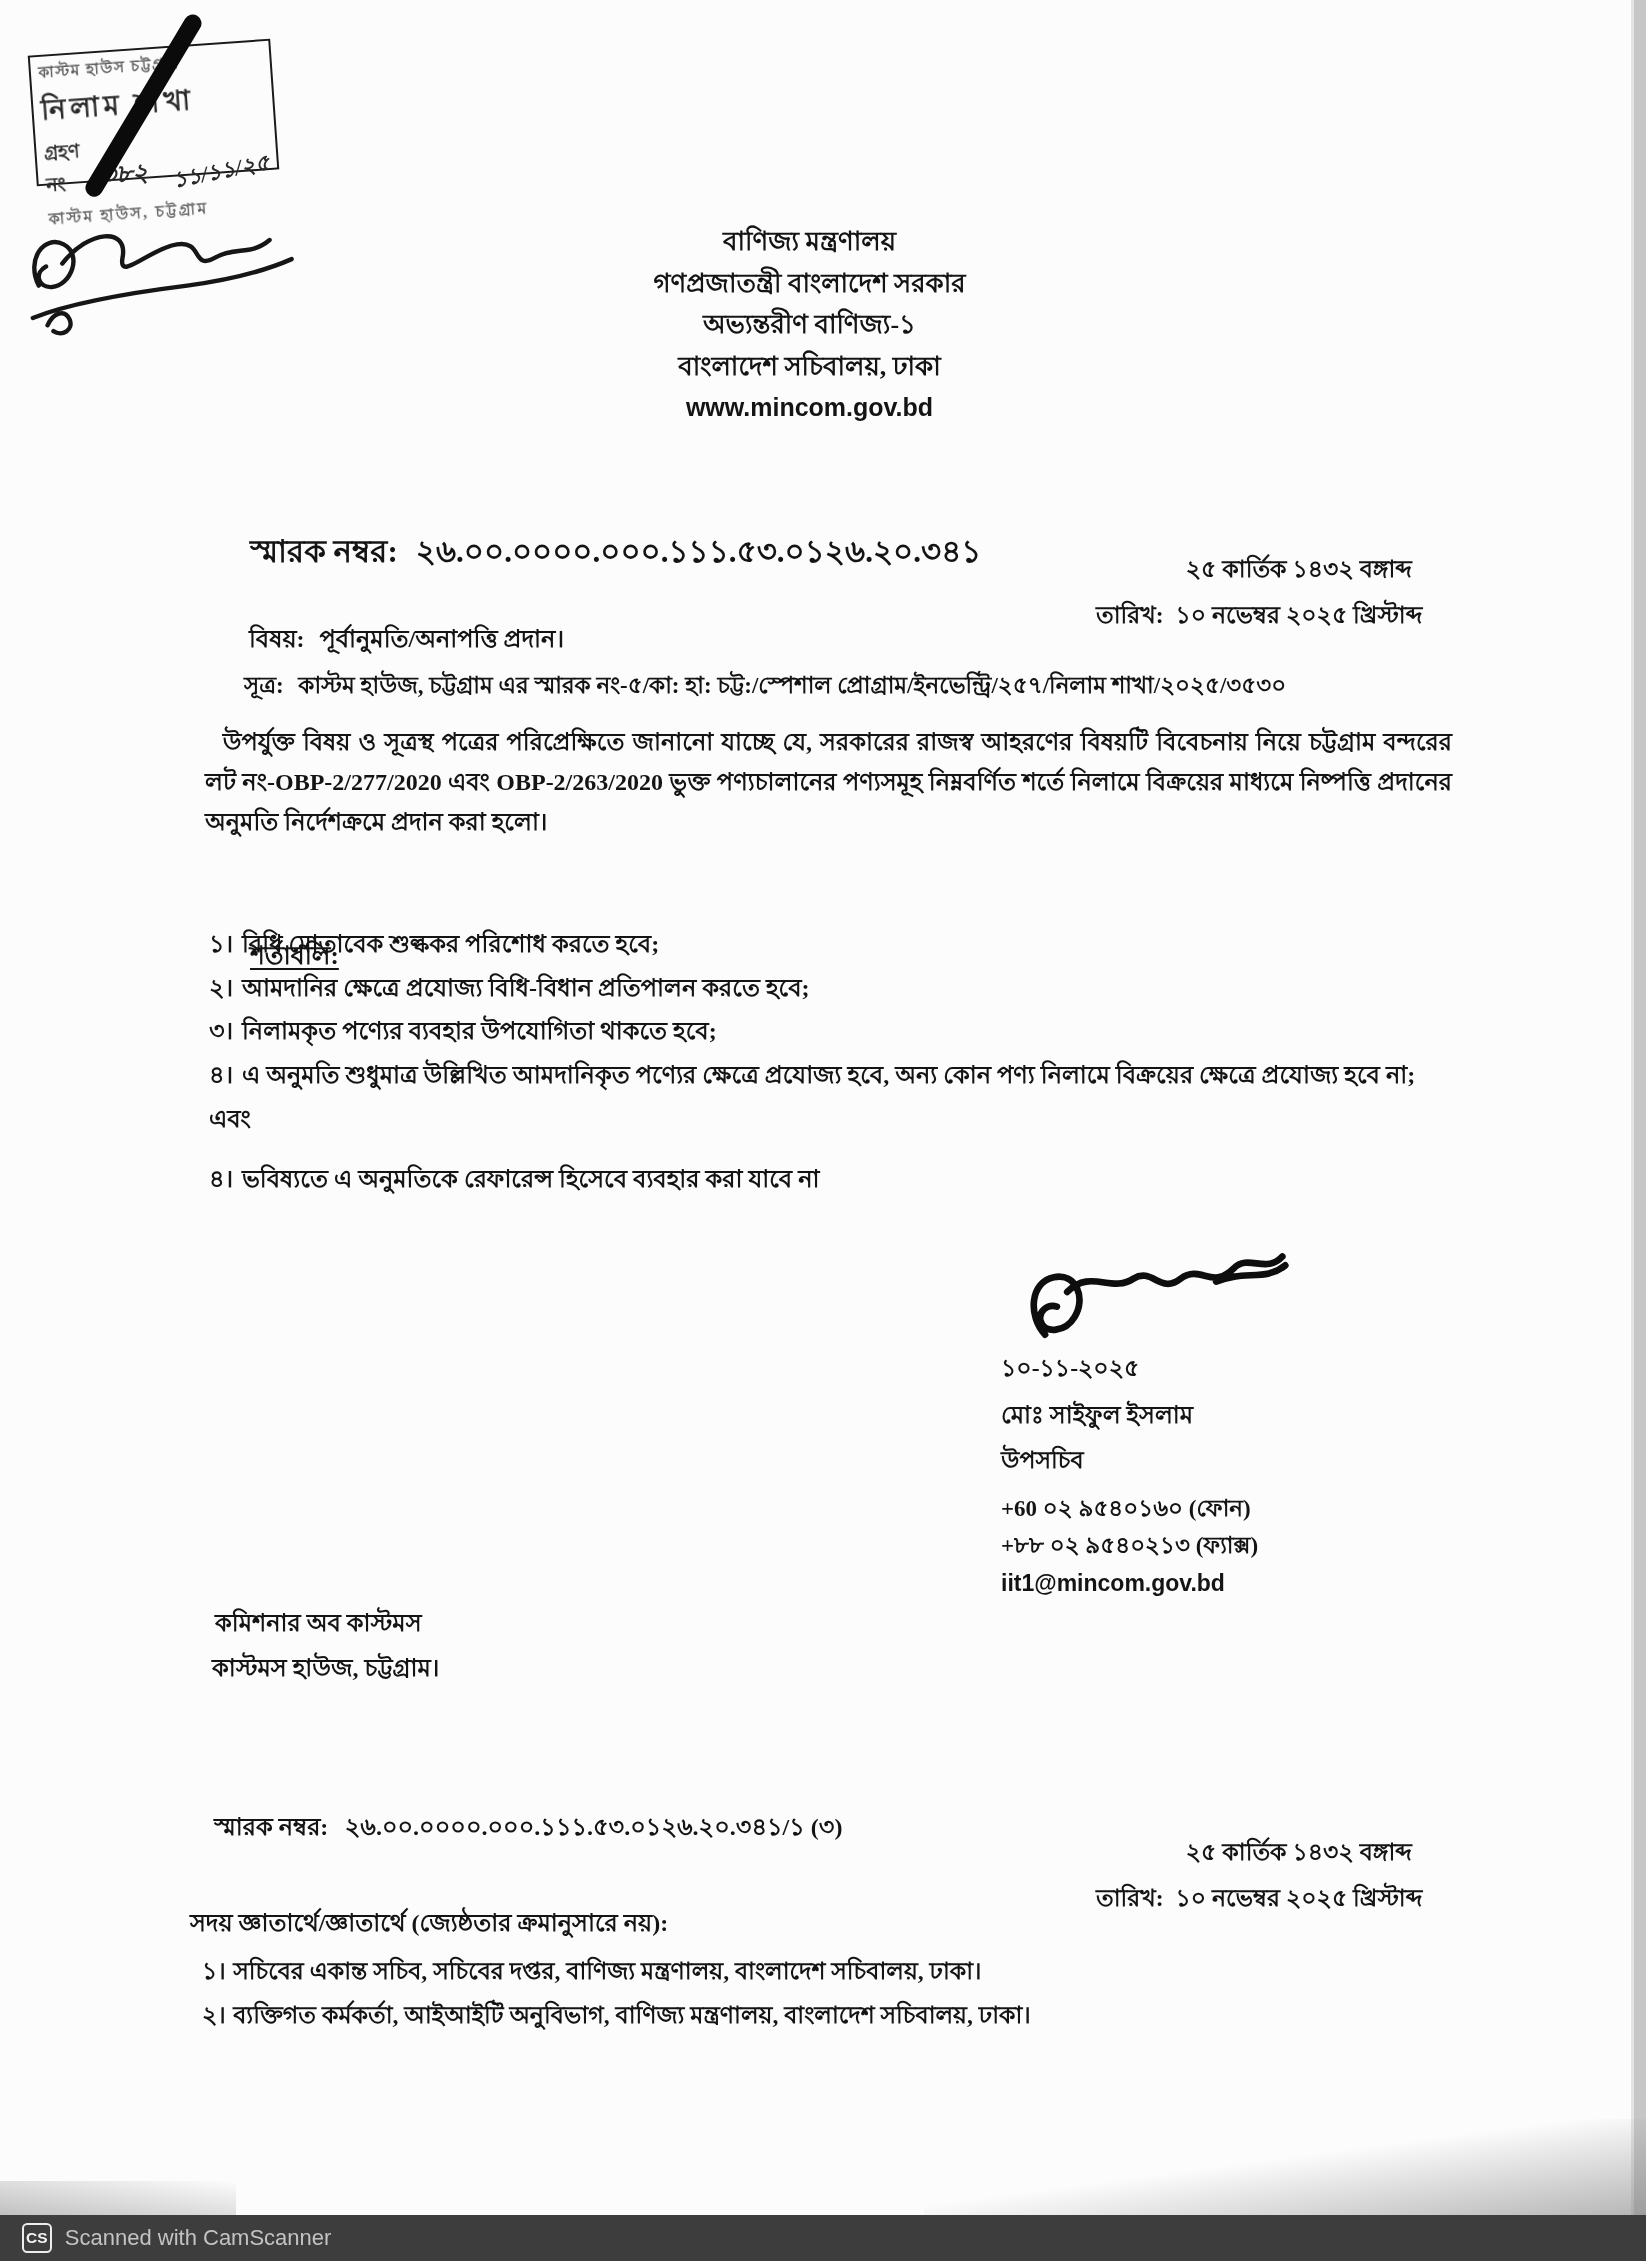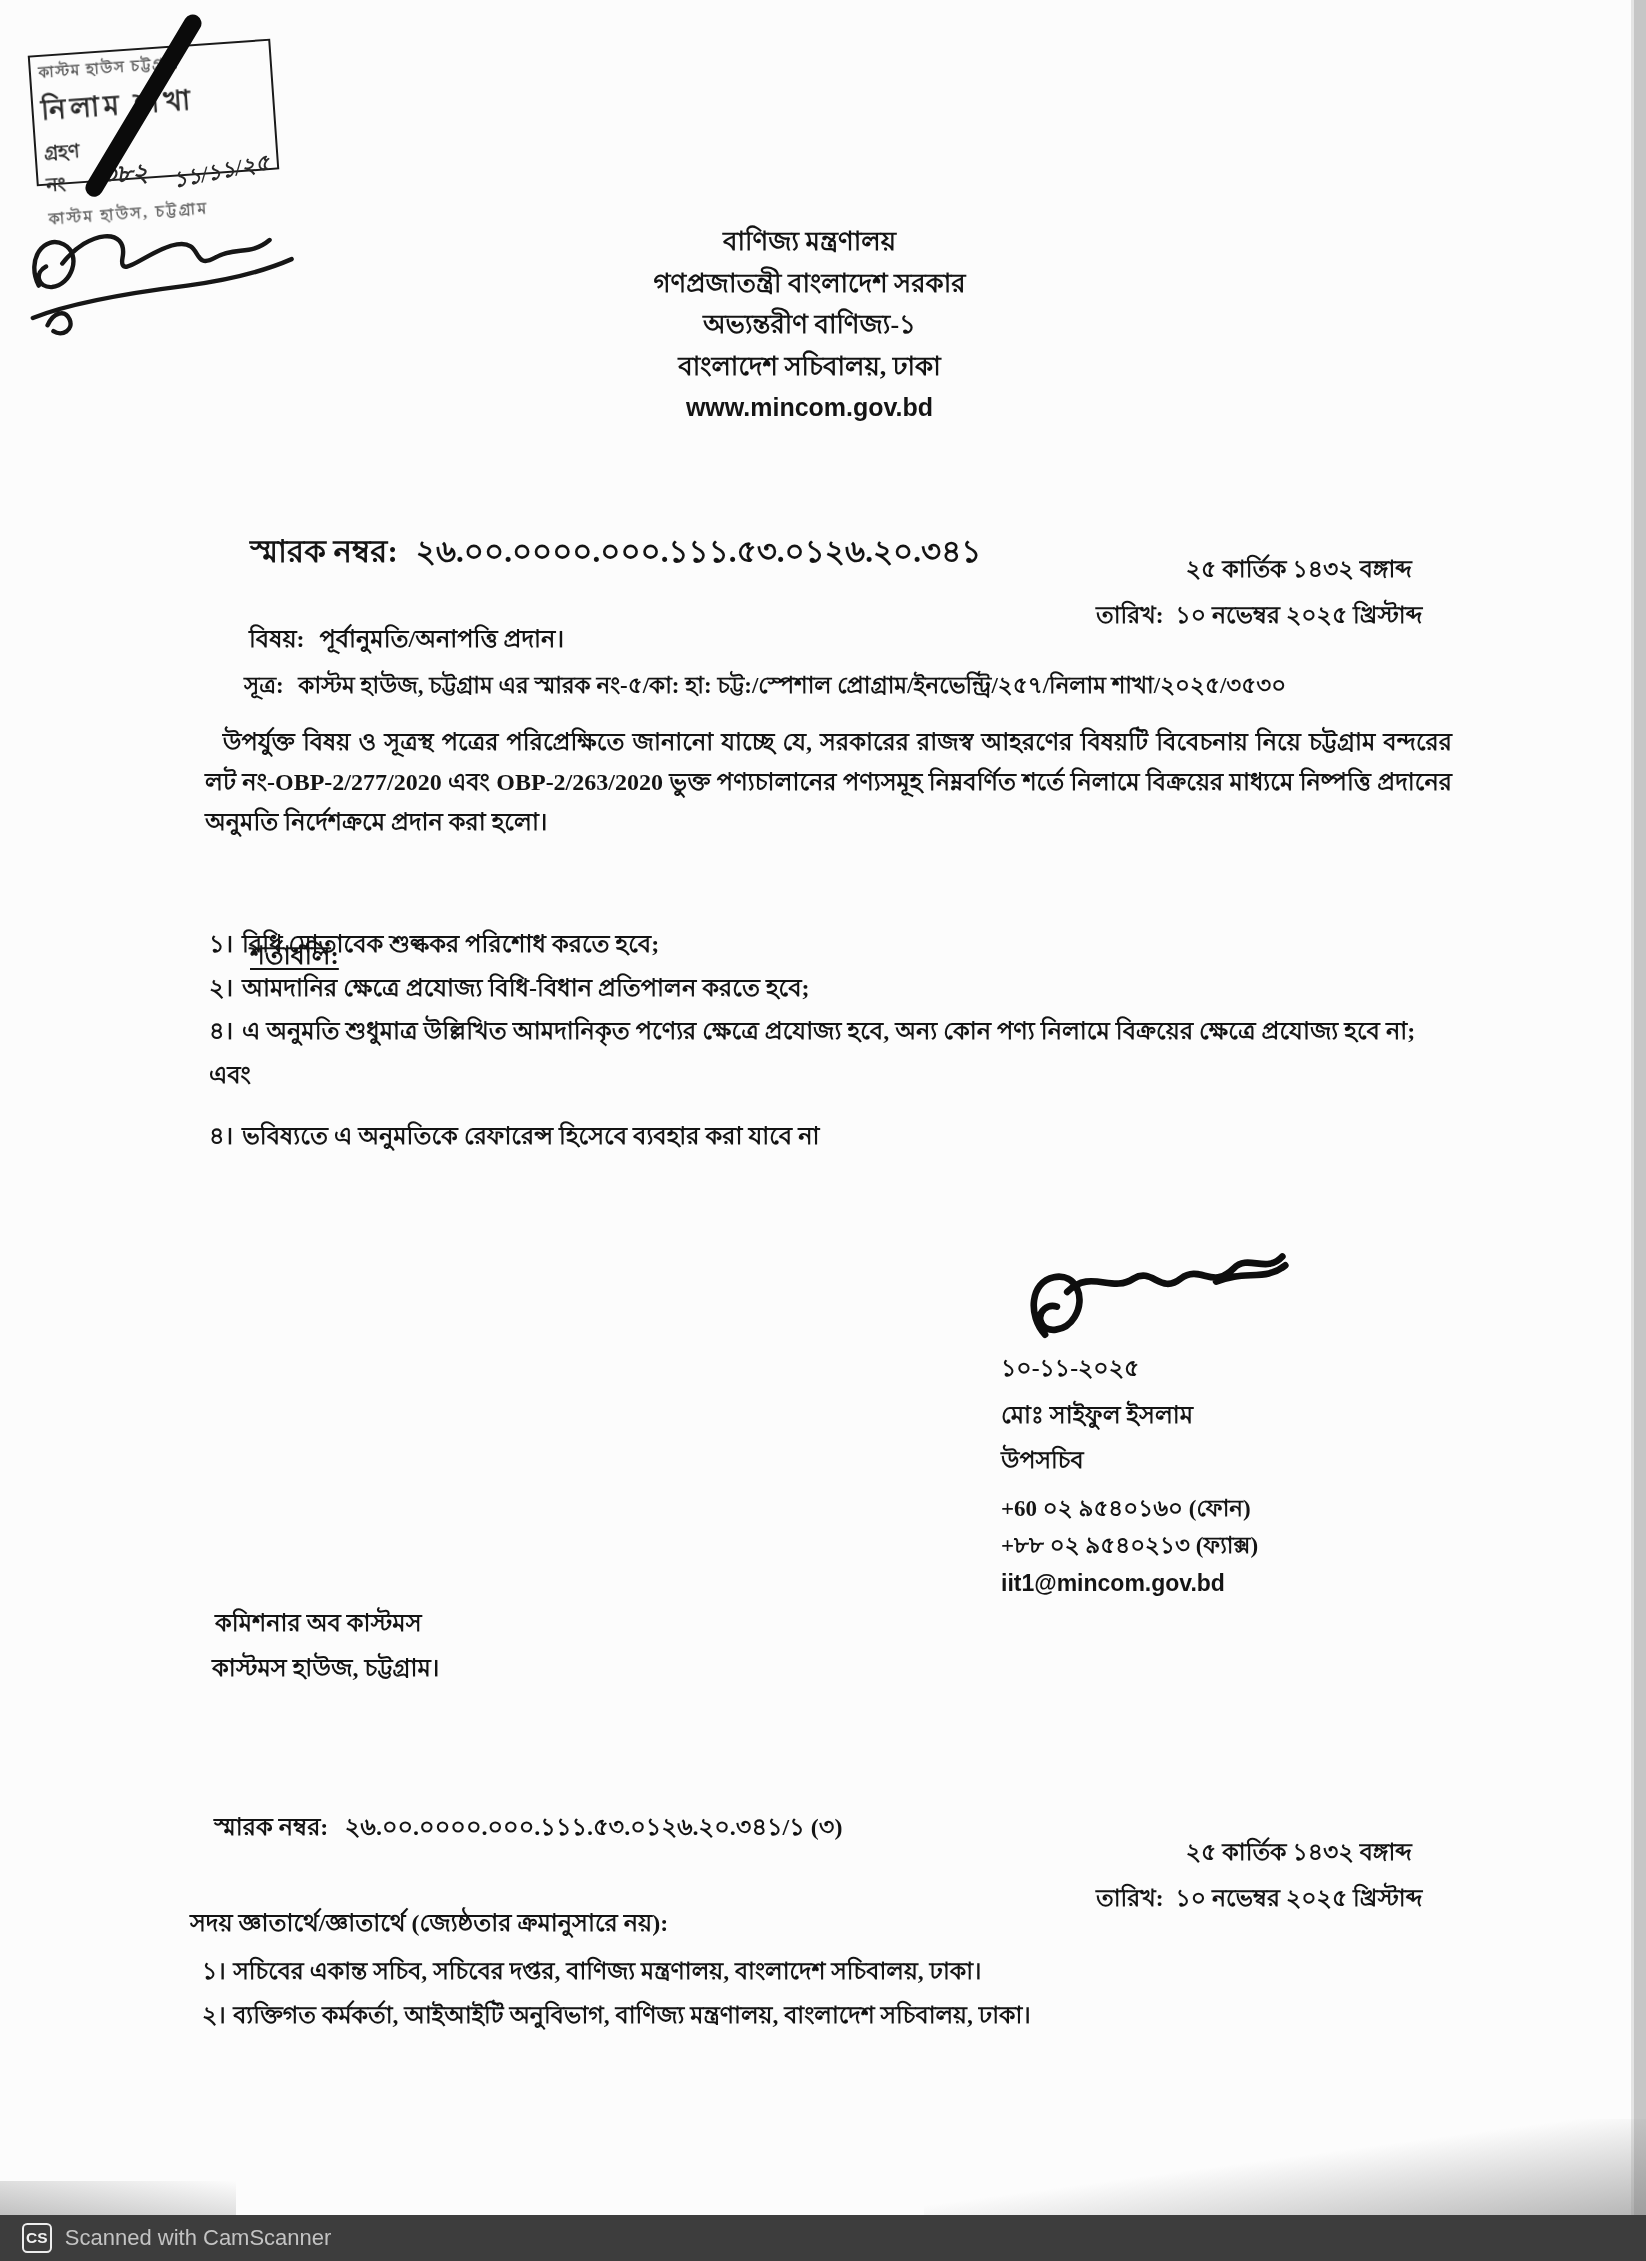--- a/index.html
+++ b/index.html
@@ -141,20 +141,23 @@
 
   <div class="abs bodypara">উপর্যুক্ত বিষয় ও সূত্রস্থ পত্রের পরিপ্রেক্ষিতে জানানো যাচ্ছে যে, সরকারের রাজস্ব আহরণের বিষয়টি বিবেচনায় নিয়ে চট্টগ্রাম বন্দরের লট নং-OBP-2/277/2020  এবং OBP-2/263/2020 ভুক্ত পণ্যচালানের পণ্যসমূহ নিম্নবর্ণিত শর্তে নিলামে বিক্রয়ের মাধ্যমে নিষ্পত্তি প্রদানের অনুমতি নির্দেশক্রমে প্রদান করা হলো।</div>
 
   <div class="abs terms-h">শর্তাবলি:</div>
   <div class="abs terms">
     <div class="titem">
       <span class="tnum">১।</span><span>বিধি মোতাবেক শুল্ককর পরিশোধ করতে হবে;</span>
     </div>
     <div class="titem">
       <span class="tnum">২।</span><span>আমদানির ক্ষেত্রে প্রযোজ্য বিধি-বিধান প্রতিপালন করতে হবে;</span>
+    </div>
+    <div class="titem">
+      <span class="tnum">৩।</span><span>নিলামকৃত পণ্যের ব্যবহার উপযোগিতা থাকতে হবে;</span>
     </div>
     <div class="titem">
       <span class="tnum">৪।</span><span>এ অনুমতি শুধুমাত্র উল্লিখিত আমদানিকৃত পণ্যের ক্ষেত্রে প্রযোজ্য হবে, অন্য কোন পণ্য নিলামে বিক্রয়ের ক্ষেত্রে  প্রযোজ্য হবে না;</span>
     </div>
     <div class="titem tconn">এবং</div>
     <div class="titem">
       <span class="tnum">৪।</span><span>ভবিষ্যতে এ অনুমতিকে রেফারেন্স হিসেবে ব্যবহার করা যাবে না</span>
     </div>
   </div>
 

